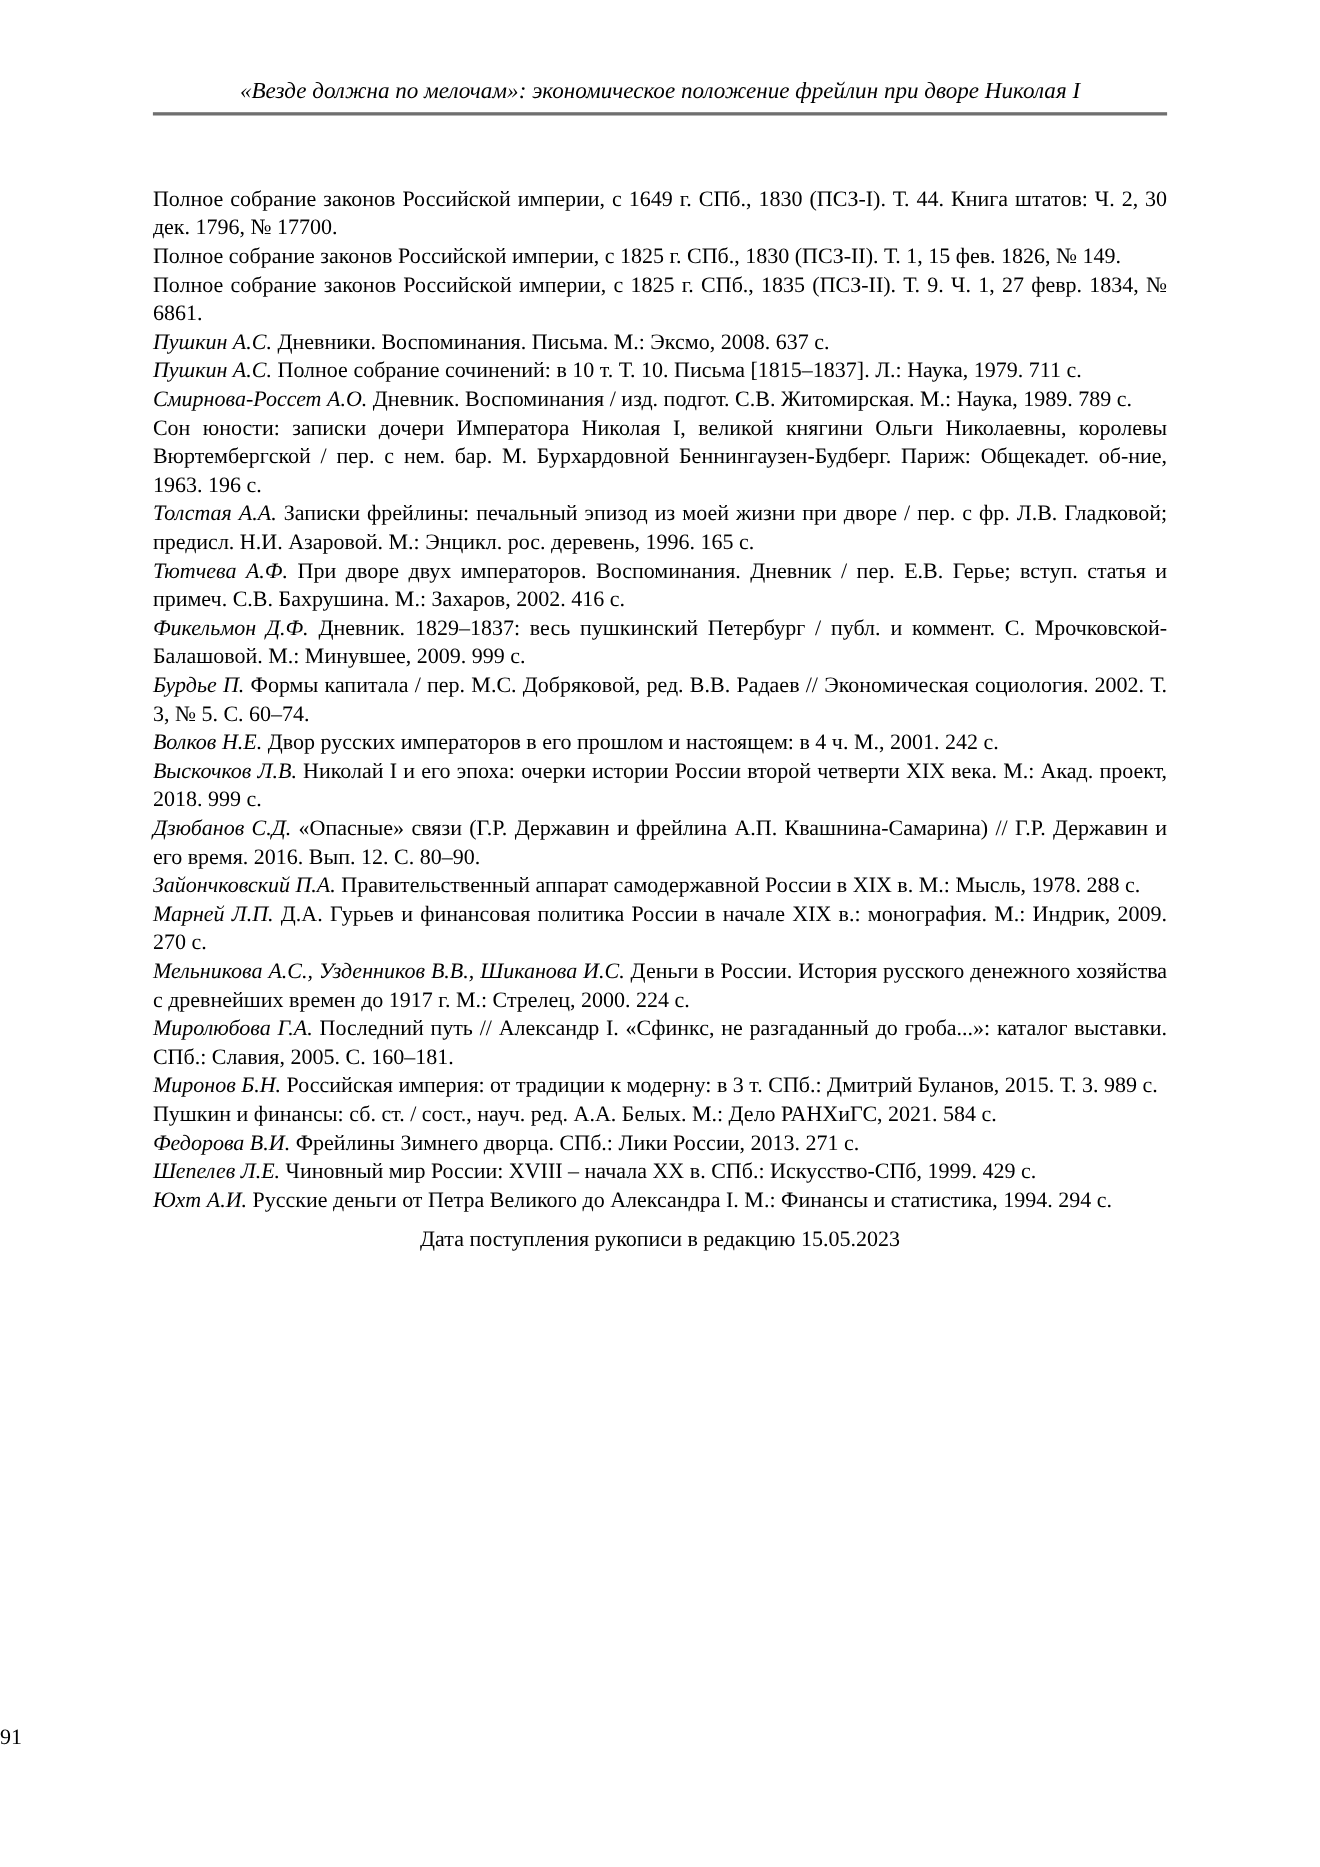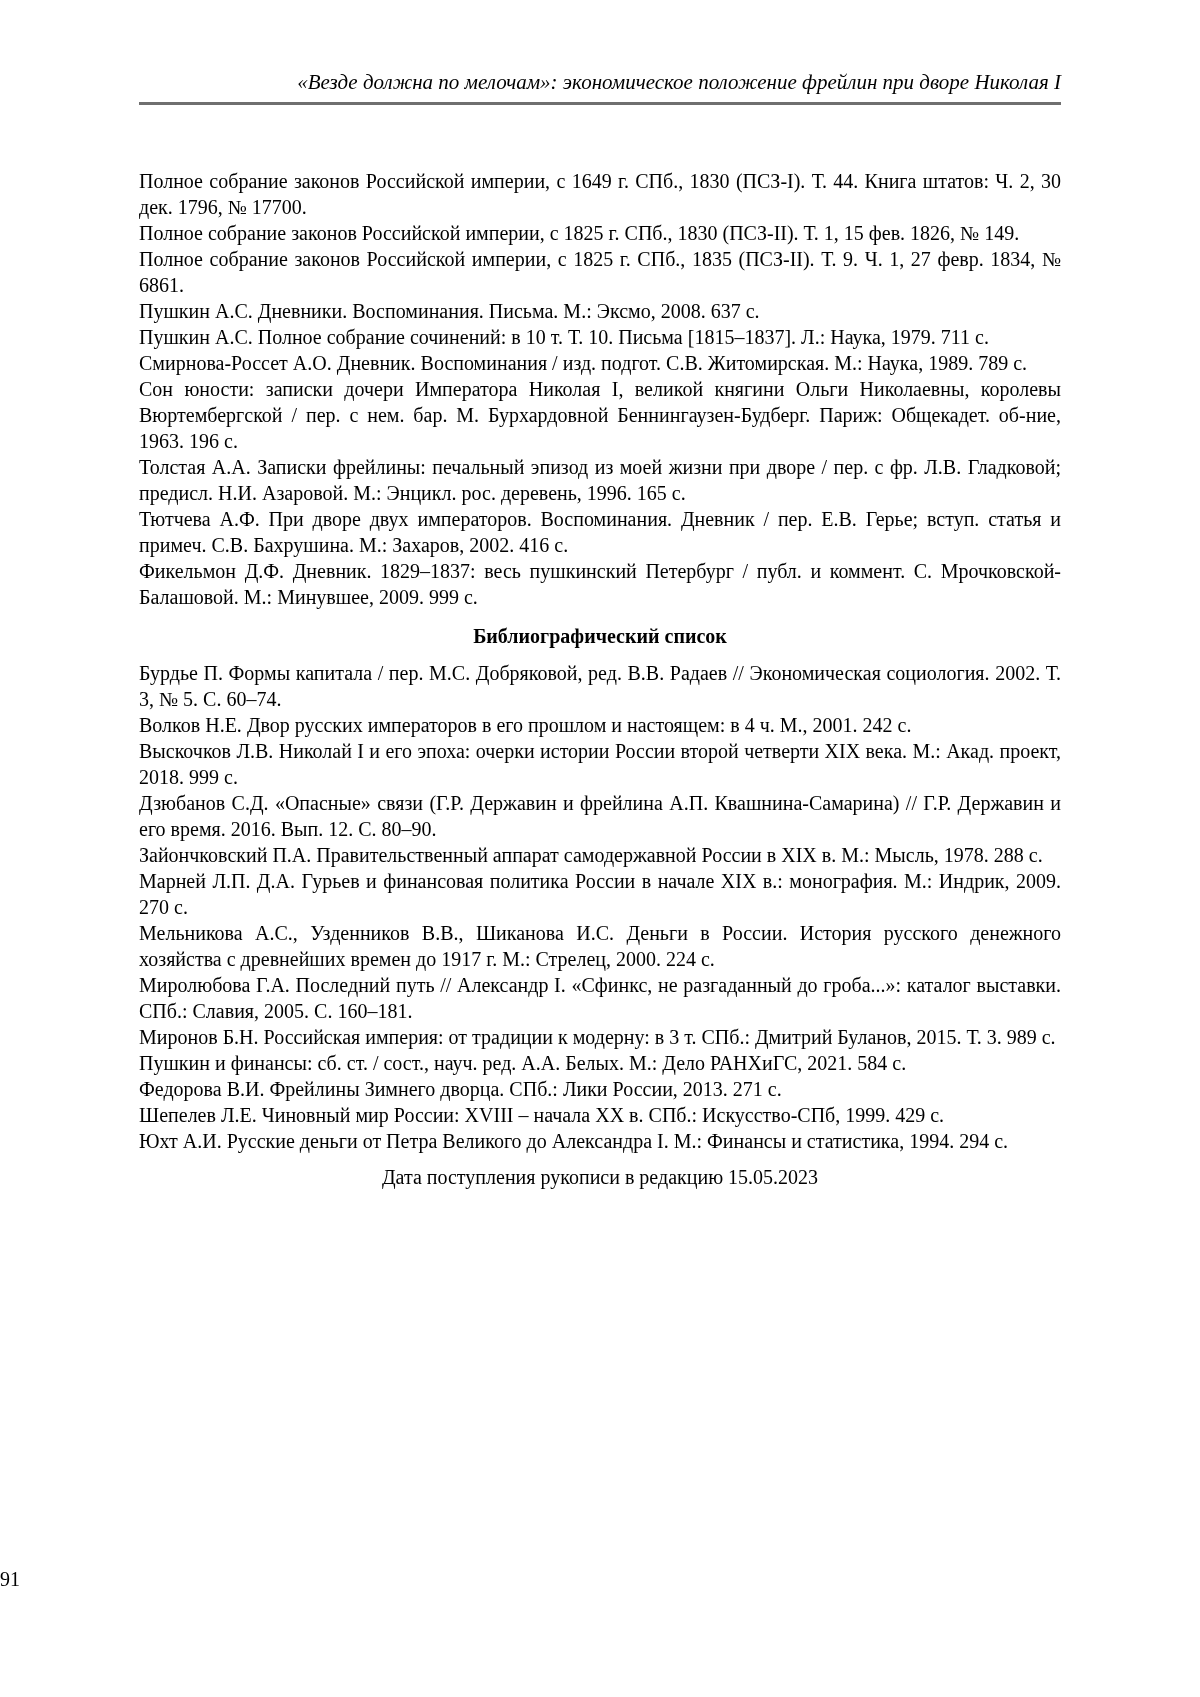--- a/index.html
+++ b/index.html
@@ -12,39 +12,39 @@
     font-family: "Liberation Serif", "DejaVu Serif", serif;
     color: #000000;
     overflow: hidden;
   }
   .content {
     width: 922px;
     margin: 0 auto;
     padding-top: 70px;
   }
   .running-title {
-    text-align: right;
+    text-align: center;
     font-style: italic;
     font-size: 21px;
     line-height: 24px;
     white-space: nowrap;
   }
   .header-rule {
     height: 3px;
     background: #6f6f6f;
     margin-top: 8px;
   }
   .refs { margin-top: 63px; }
   p.entry {
     margin: 0;
     font-size: 20px;
     line-height: 26px;
     text-align: justify;
   }
-  p.entry .author { }
+  p.entry .author { font-style: italic; }
   h2.section-heading {
     font-size: 20px;
     line-height: 26px;
     font-weight: bold;
     text-align: center;
     margin: 13px 0 11px 0;
   }
   p.date-note {
     margin: 10px 0 0 0;
     font-size: 20px;
@@ -75,21 +75,20 @@
       <p class="entry"><span class="author"></span><span>Полное собрание законов Российской империи, с 1825 г. СПб., 1835 (ПСЗ-II). Т. 9. Ч. 1, 27 февр. 1834, № 6861.</span></p>
       <p class="entry"><span class="author">Пушкин А.С.</span><span> Дневники. Воспоминания. Письма. М.: Эксмо, 2008. 637 с.</span></p>
       <p class="entry"><span class="author">Пушкин А.С.</span><span> Полное собрание сочинений: в 10 т. Т. 10. Письма [1815–1837]. Л.: Наука, 1979. 711 с.</span></p>
       <p class="entry"><span class="author">Смирнова-Россет А.О.</span><span> Дневник. Воспоминания / изд. подгот. С.В. Житомирская. М.: Наука, 1989. 789 с.</span></p>
       <p class="entry"><span class="author"></span><span>Сон юности: записки дочери Императора Николая I, великой княгини Ольги Николаевны, королевы Вюртембергской / пер. с нем. бар. М. Бурхардовной Беннингаузен-Будберг. Париж: Общекадет. об-ние, 1963. 196 с.</span></p>
       <p class="entry"><span class="author">Толстая А.А.</span><span> Записки фрейлины: печальный эпизод из моей жизни при дворе / пер. с фр. Л.В. Гладковой; предисл. Н.И. Азаровой. М.: Энцикл. рос. деревень, 1996. 165 с.</span></p>
       <p class="entry"><span class="author">Тютчева А.Ф.</span><span> При дворе двух императоров. Воспоминания. Дневник / пер. Е.В. Герье; вступ. статья и примеч. С.В. Бахрушина. М.: Захаров, 2002. 416 с.</span></p>
       <p class="entry"><span class="author">Фикельмон Д.Ф.</span><span> Дневник. 1829–1837: весь пушкинский Петербург / публ. и коммент. С. Мрочковской-Балашовой. М.: Минувшее, 2009. 999 с.</span></p>
     </div>
 
-    <h2 class="section-heading">Библиографический список</h2>
 
     <div class="refs" style="margin-top:0">
       <p class="entry"><span class="author">Бурдье П.</span><span> Формы капитала / пер. М.С. Добряковой, ред. В.В. Радаев // Экономическая социология. 2002. Т. 3, № 5. С. 60–74.</span></p>
       <p class="entry"><span class="author">Волков Н.Е.</span><span> Двор русских императоров в его прошлом и настоящем: в 4 ч. М., 2001. 242 с.</span></p>
       <p class="entry"><span class="author">Выскочков Л.В.</span><span> Николай I и его эпоха: очерки истории России второй четверти XIX века. М.: Акад. проект, 2018. 999 с.</span></p>
       <p class="entry"><span class="author">Дзюбанов С.Д.</span><span> «Опасные» связи (Г.Р. Державин и фрейлина А.П. Квашнина-Самарина) // Г.Р. Державин и его время. 2016. Вып. 12. С. 80–90.</span></p>
       <p class="entry"><span class="author">Зайончковский П.А.</span><span> Правительственный аппарат самодержавной России в XIX в. М.: Мысль, 1978. 288 с.</span></p>
       <p class="entry"><span class="author">Марней Л.П.</span><span> Д.А. Гурьев и финансовая политика России в начале XIX в.: монография. М.: Индрик, 2009. 270 с.</span></p>
       <p class="entry"><span class="author">Мельникова А.С., Узденников В.В., Шиканова И.С.</span><span> Деньги в России. История русского денежного хозяйства с древнейших времен до 1917 г. М.: Стрелец, 2000. 224 с.</span></p>
       <p class="entry"><span class="author">Миролюбова Г.А.</span><span> Последний путь // Александр I. «Сфинкс, не разгаданный до гроба...»: каталог выставки. СПб.: Славия, 2005. С. 160–181.</span></p>

